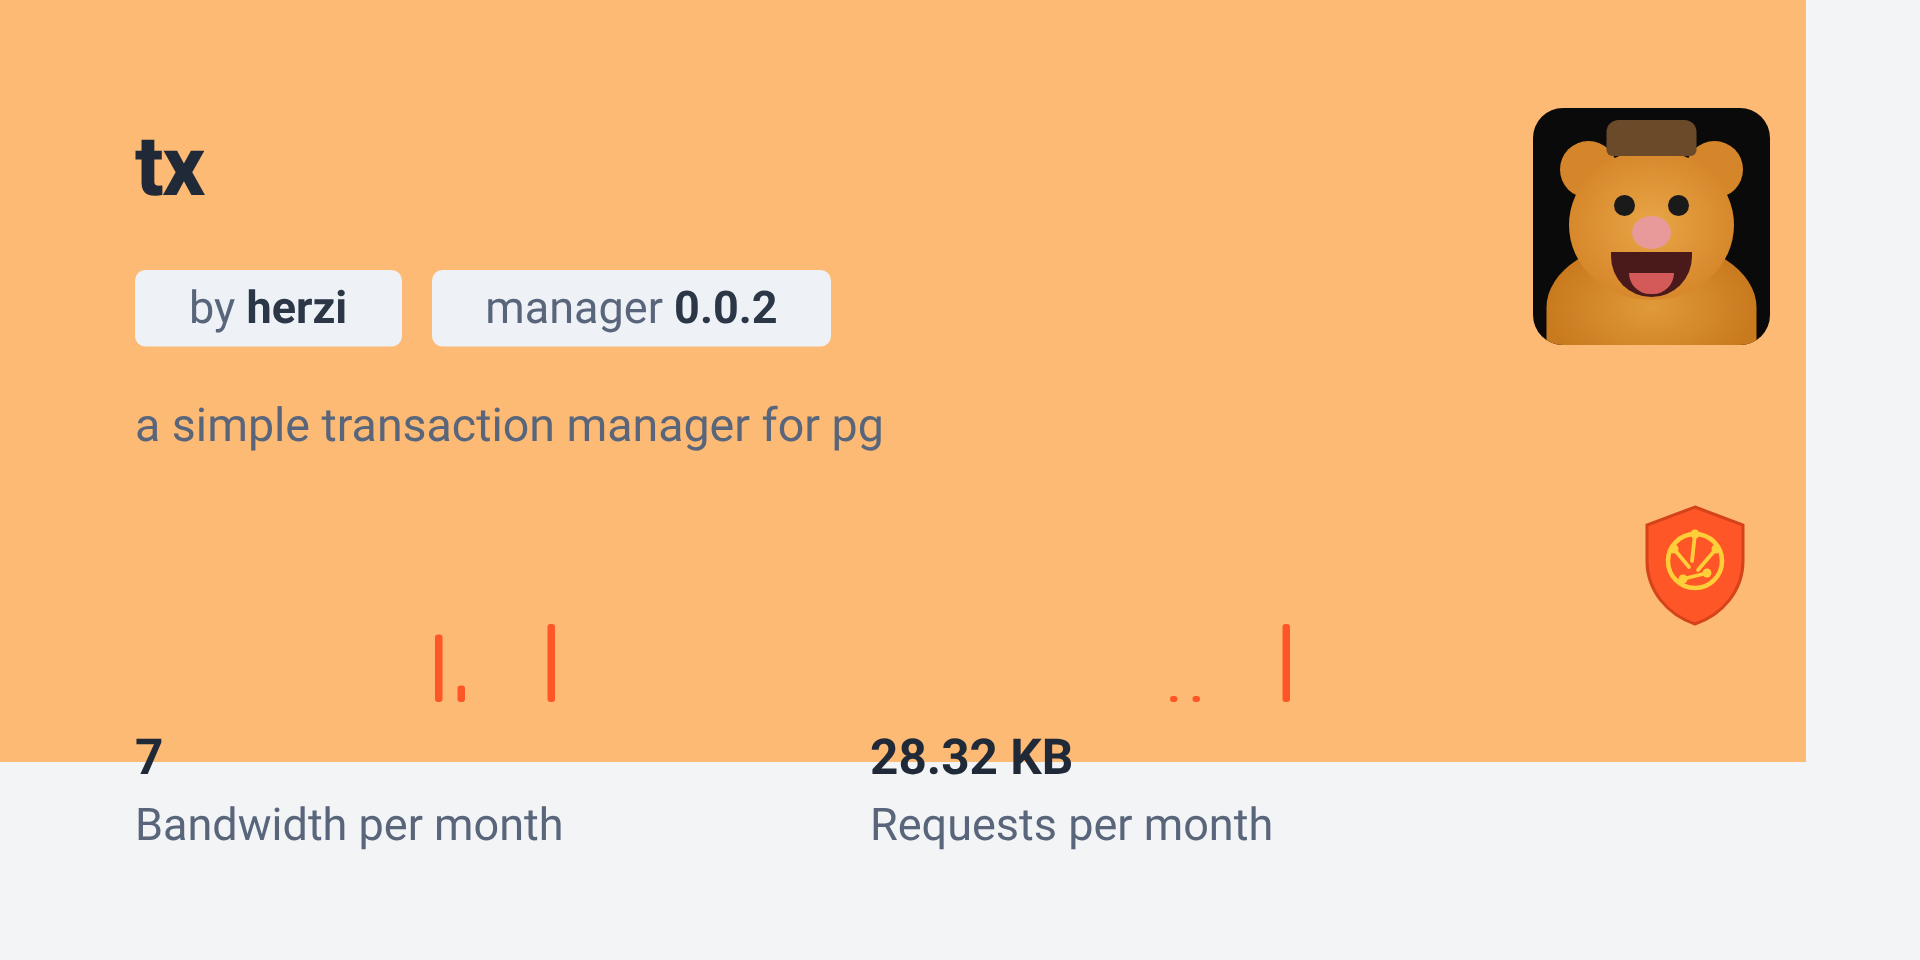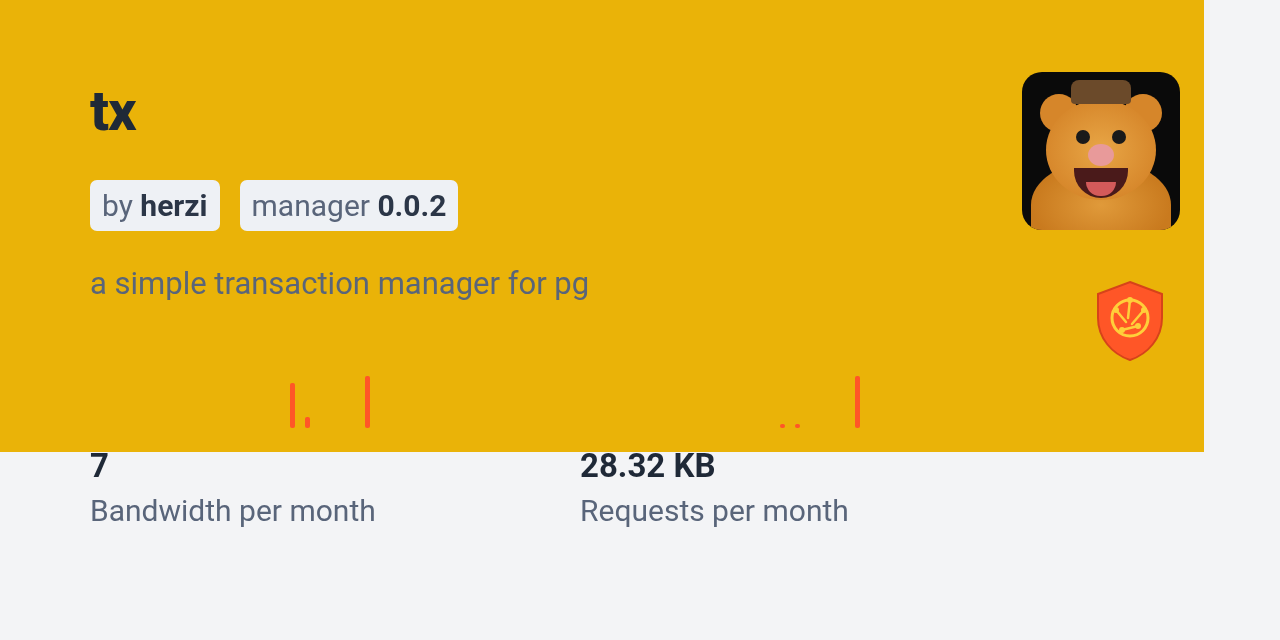--- a/index.html
+++ b/index.html
@@ -3,53 +3,53 @@
 <meta charset="utf-8">
 <style>
   * { box-sizing: border-box; margin: 0; padding: 0; }
   html, body { width: 1280px; height: 640px; overflow: hidden; }
   body {
     font-family: -apple-system, BlinkMacSystemFont, "Segoe UI", Roboto, "Helvetica Neue", Arial, sans-serif;
     background: #f3f4f6;
     display: flex;
   }
   .card {
-    background: #eab308;
+    background: #fdba74;
     width: 1204px;
-    height: 452px;
+    height: 508px;
     position: relative;
     padding: 78px 90px 0 90px;
   }
   .title {
     font-size: 56px;
     font-weight: 800;
     color: #1f2937;
     letter-spacing: -1px;
     margin-bottom: 36px;
   }
   .badges {
     display: flex;
     gap: 20px;
     margin-bottom: 34px;
   }
   .badge {
     background: #eef1f5;
     border-radius: 7px;
-    padding: 8px 12px;
+    padding: 8px 36px;
     font-size: 30px;
     color: #59657a;
   }
   .badge strong {
     font-weight: 700;
     color: #2b3647;
   }
   .description {
     font-size: 31px;
     color: #59657a;
-    margin-bottom: 70px;
+    margin-bottom: 110px;
   }
   .stats {
     display: flex;
     gap: 0;
   }
   .stat {
     width: 490px;
   }
   .sparkline {
     height: 56px;

